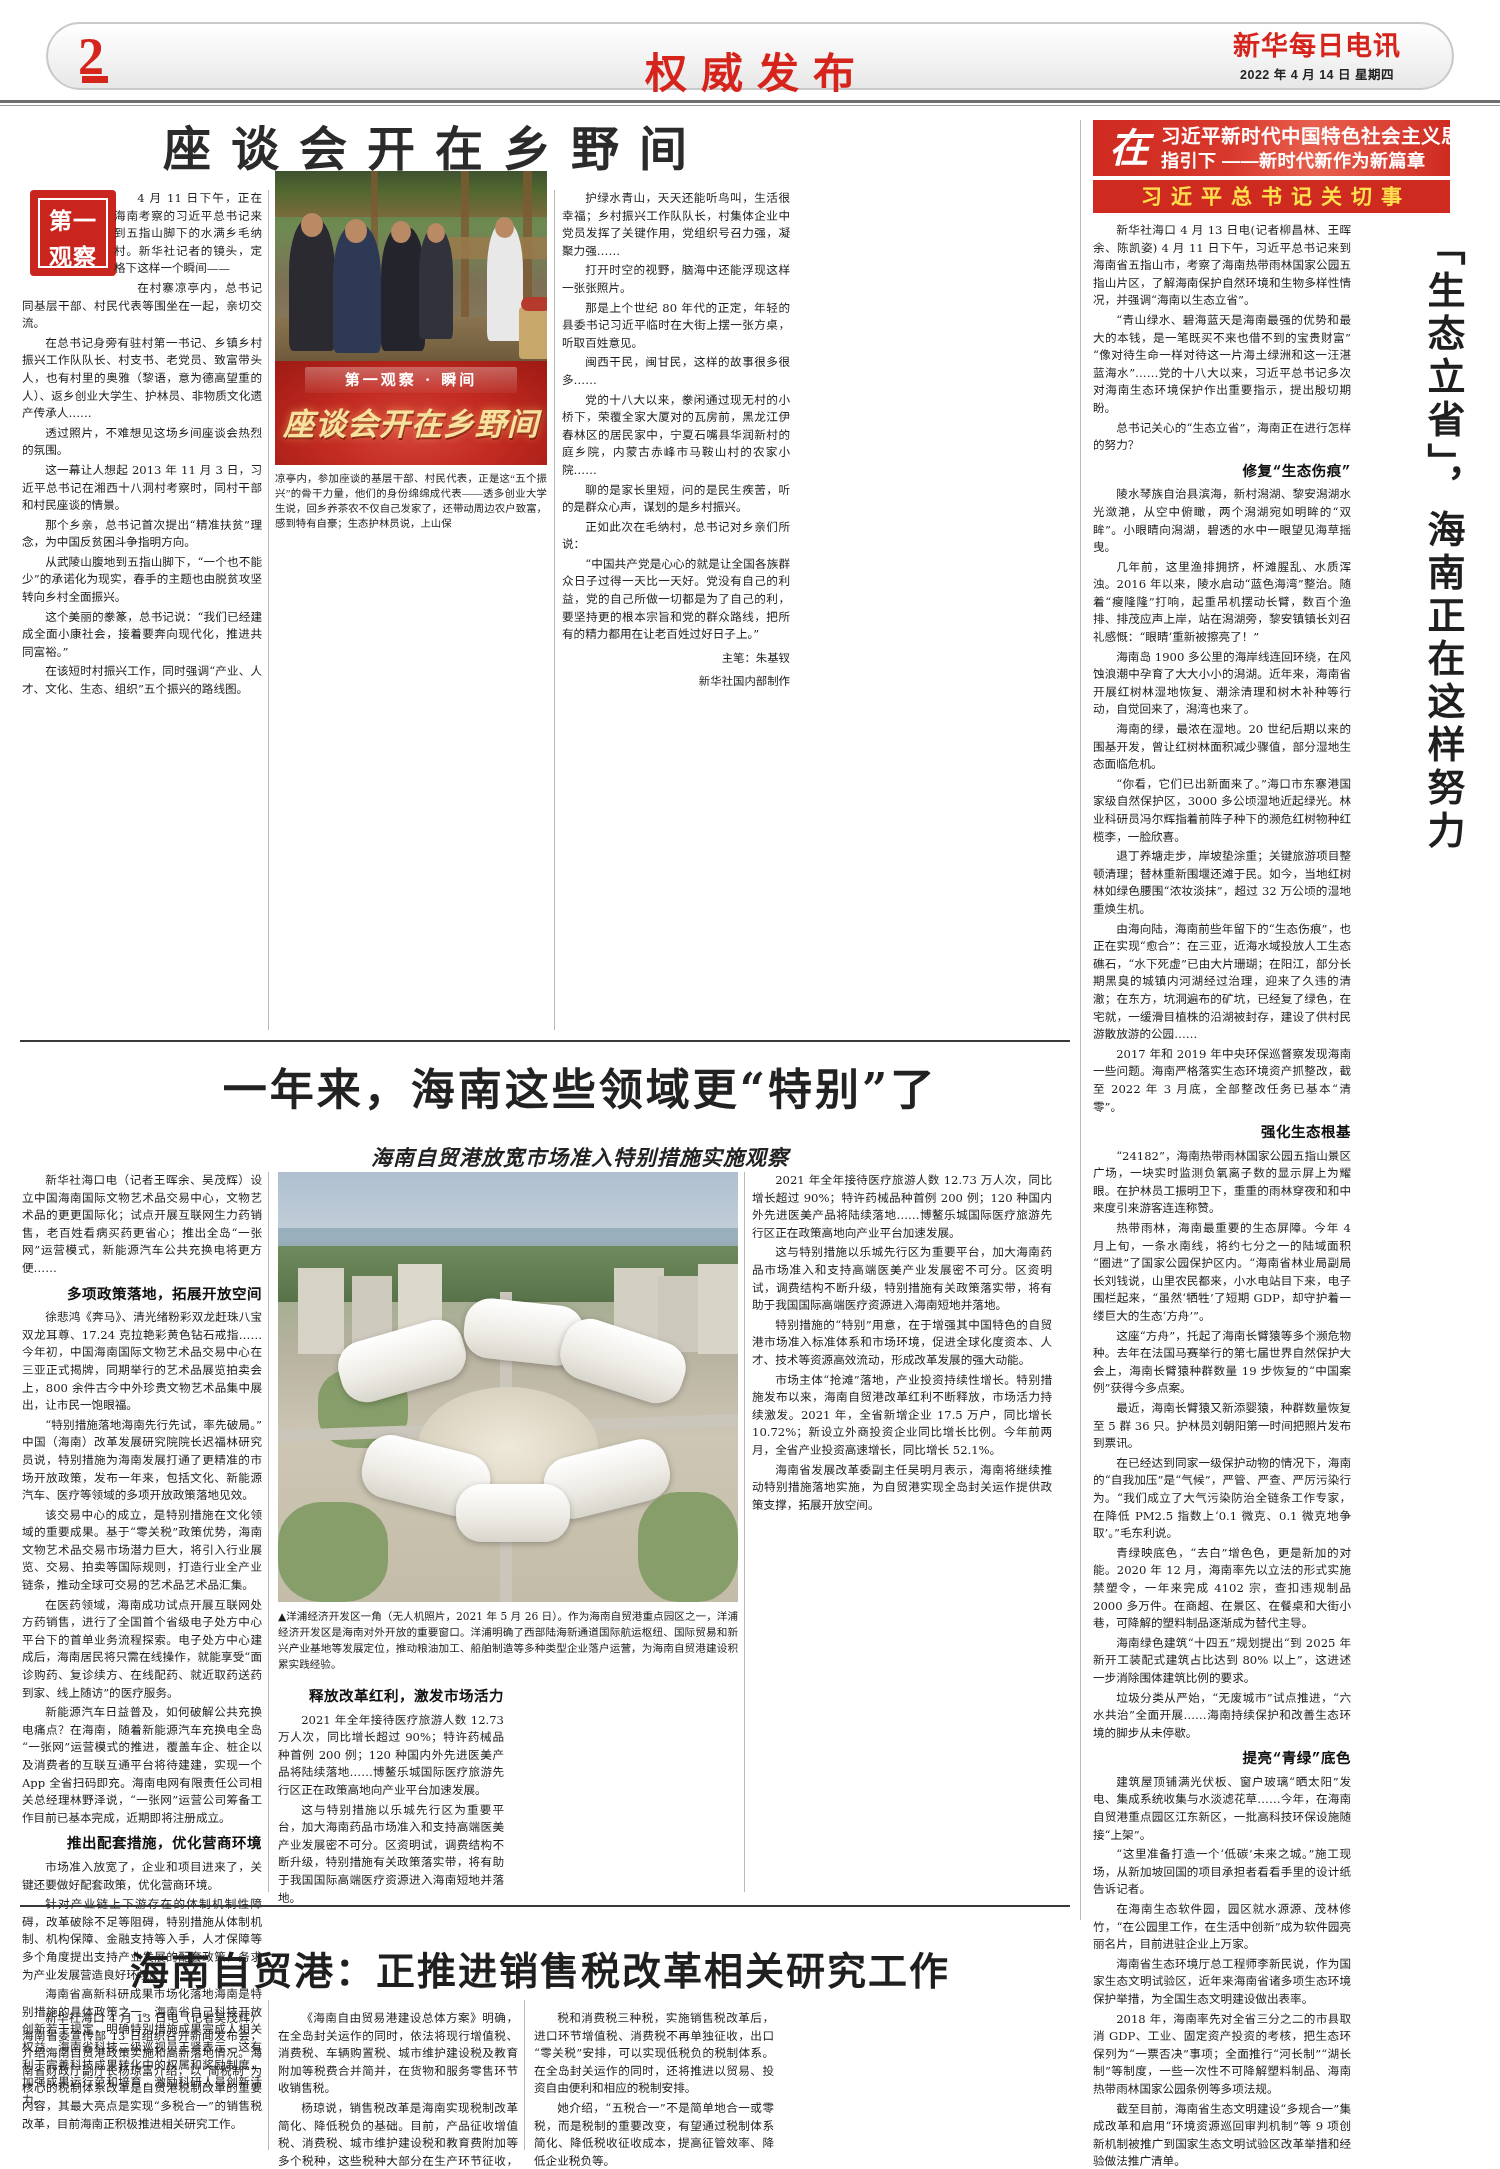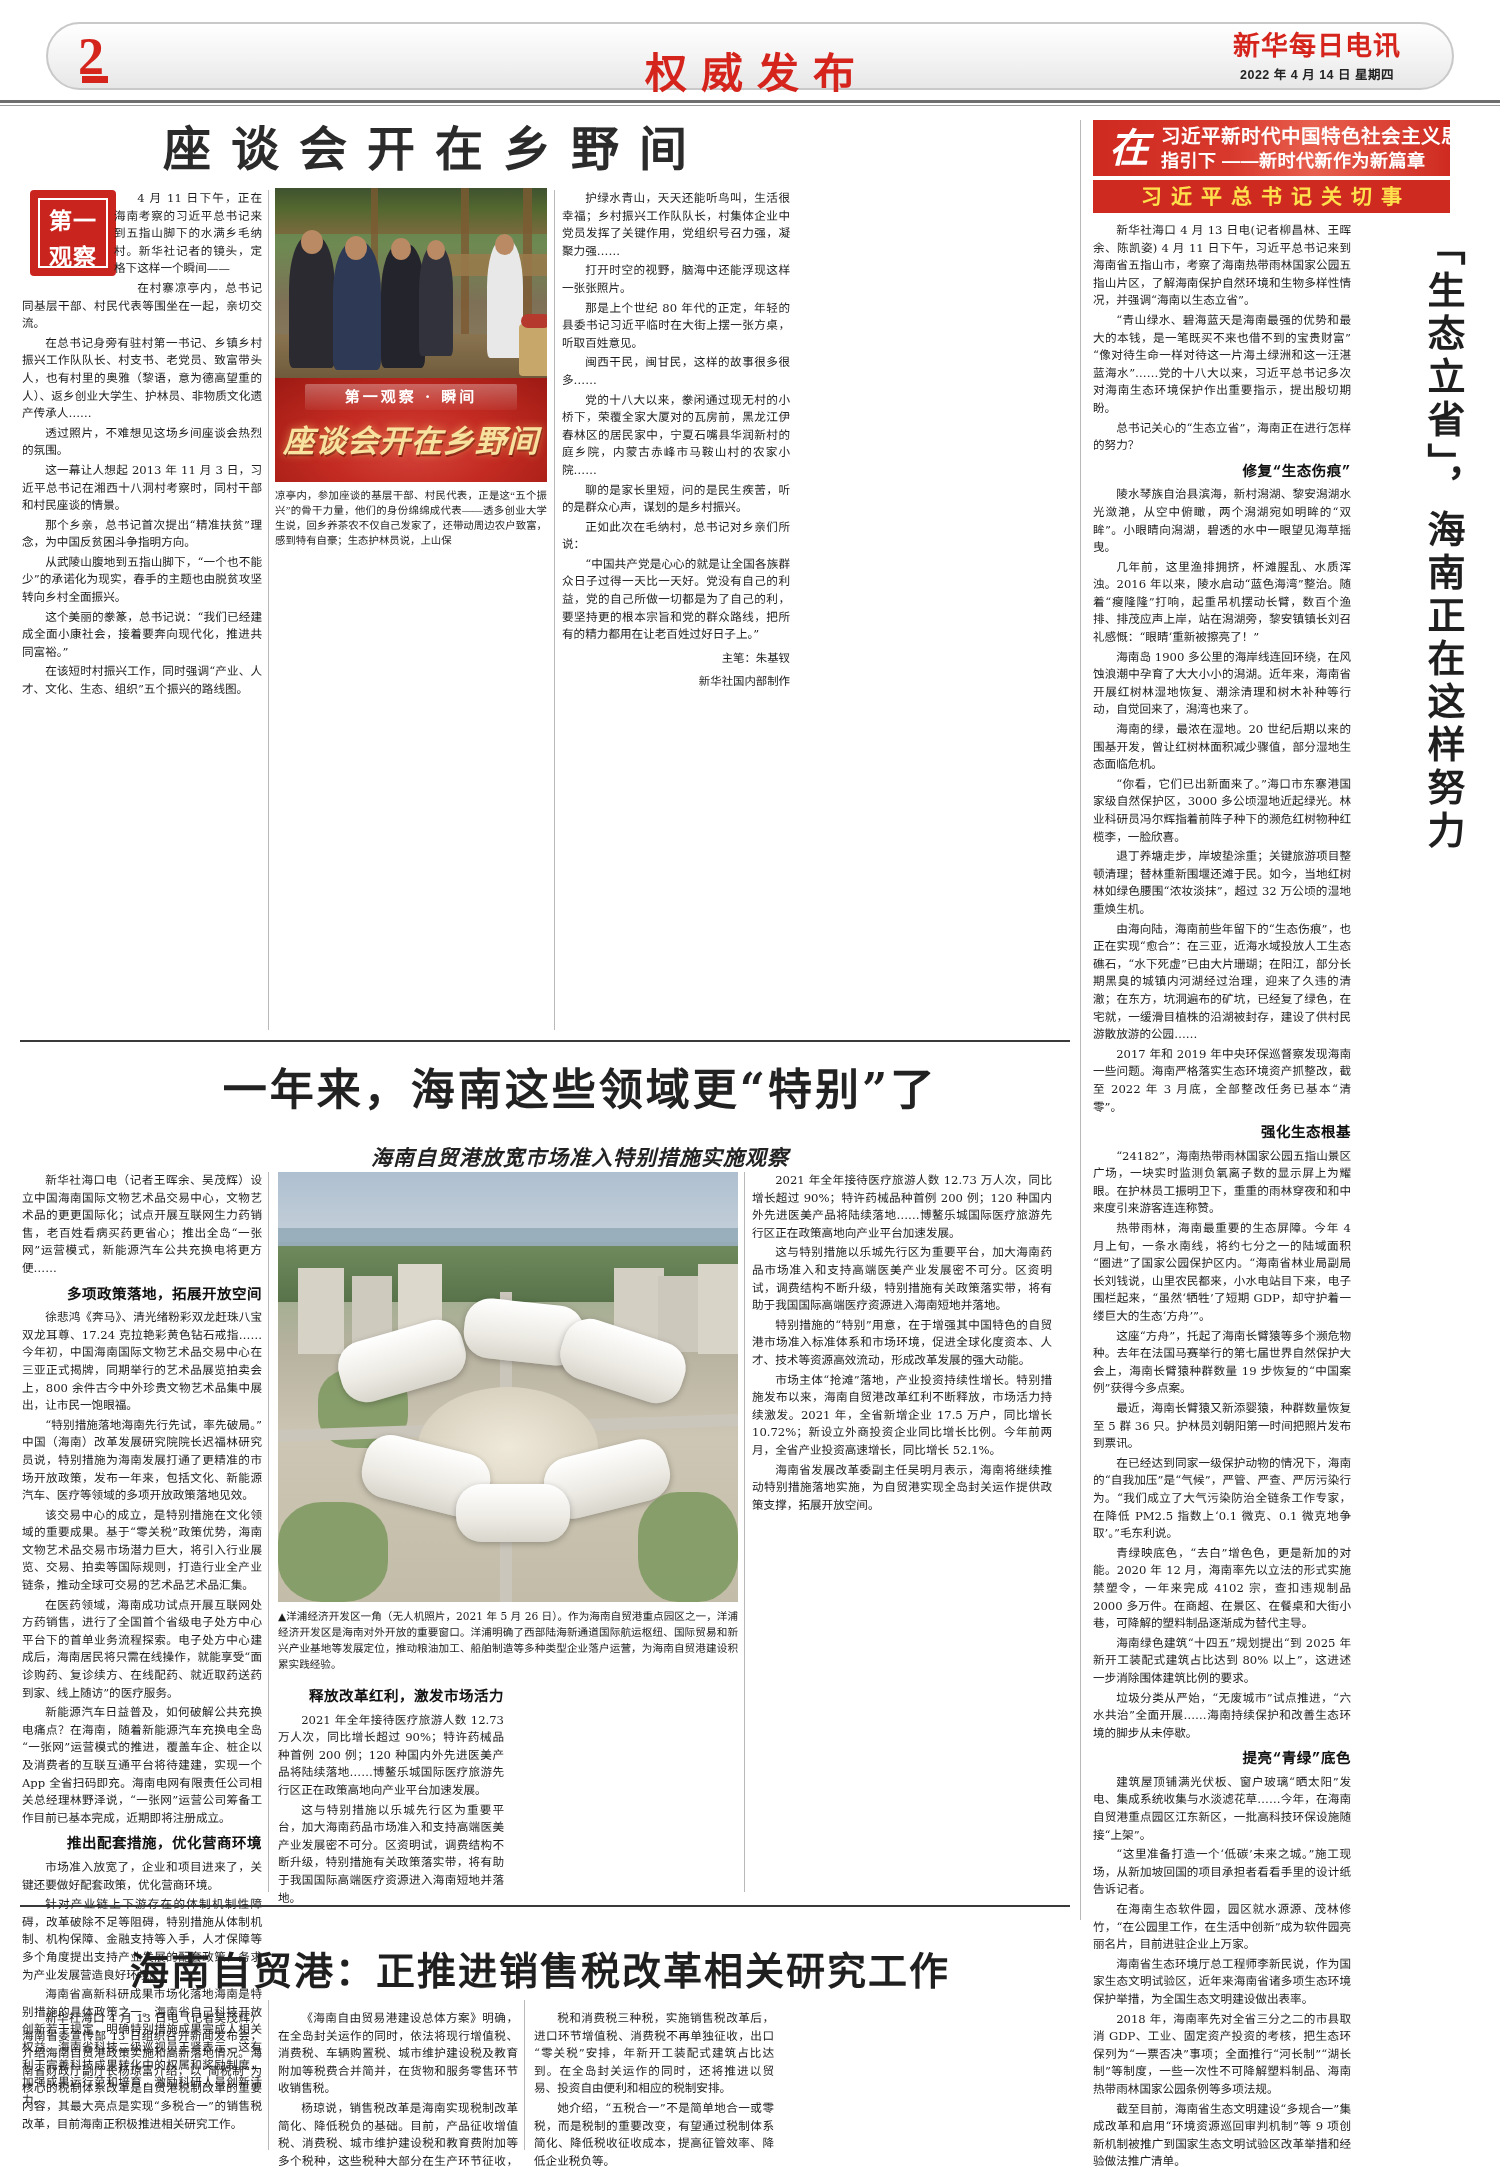--- a/index.html
+++ b/index.html
@@ -72,21 +72,21 @@
   }
 
   .col-text{
     font-size:11.6px;line-height:17.6px;color:#1d1d1d;
     text-align:justify;text-justify:inter-ideograph;
     font-family:"DejaVu Serif","Liberation Serif",serif;
   }
   .col-text p{margin:0 0 2px 0;text-indent:2em;}
 
   
-  .photo-block{position:absolute;left:275px;top:188px;width:304px;}
+  .photo-block{position:absolute;left:275px;top:171px;width:304px;}
   .photo{
     width:272px;height:190px;position:relative;overflow:hidden;
     background:linear-gradient(180deg,#5e7a4a 0%,#6e8a52 30%,#7d7056 60%,#8d7f5f 100%);
     border:0;
   }
   .photo .pavroof{
     position:absolute;left:0;top:0;width:100%;height:46px;
     background:linear-gradient(180deg,#3f5230 0%,#53682f 45%,#7a6a3c 100%);
   }
   .photo .beam{position:absolute;background:#7d5a32;}
@@ -419,21 +419,21 @@
   <div class="bot-headline">海南自贸港：正推进销售税改革相关研究工作</div>
 
   <div class="col-text" style="position:absolute;left:22px;top:2010px;width:240px;">
     <p>新华社海口 4 月 13 日电（记者吴茂辉）海南省委宣传部 13 日组织召开新闻发布会，介绍海南自贸港政策实施和高新落地情况。海南省财政厅副厅长杨琼富介绍，以“简税制”为核心的税制体系改革是自贸港税制改革的重要内容，其最大亮点是实现“多税合一”的销售税改革，目前海南正积极推进相关研究工作。</p>
   </div>
   <div class="col-text" style="position:absolute;left:278px;top:2010px;width:240px;">
     <p>《海南自由贸易港建设总体方案》明确，在全岛封关运作的同时，依法将现行增值税、消费税、车辆购置税、城市维护建设税及教育附加等税费合并简并，在货物和服务零售环节收销售税。</p>
     <p>杨琼说，销售税改革是海南实现税制改革简化、降低税负的基础。目前，产品征收增值税、消费税、城市维护建设税和教育费附加等多个税种，这些税种大部分在生产环节征收，叠加了多个征收环节和纳税主体，既复杂又繁琐。</p>
   </div>
   <div class="col-text" style="position:absolute;left:534px;top:2010px;width:240px;">
-    <p>税和消费税三种税，实施销售税改革后，进口环节增值税、消费税不再单独征收，出口“零关税”安排，年新开工装配式建筑占比达到。在全岛封关运作的同时，还将推进以贸易、投资自由便利和相应的税制安排。</p>
+    <p>税和消费税三种税，实施销售税改革后，进口环节增值税、消费税不再单独征收，出口“零关税”安排，可以实现低税负的税制体系。在全岛封关运作的同时，还将推进以贸易、投资自由便利和相应的税制安排。</p>
     <p>她介绍，“五税合一”不是简单地合一或零税，而是税制的重要改变，有望通过税制体系简化、降低税收征收成本，提高征管效率、降低企业税负等。</p>
   </div>
 
   <div class="vrule" style="left:268px;top:2000px;height:150px;"></div>
   <div class="vrule" style="left:524px;top:2000px;height:150px;"></div>
   <div class="vrule" style="left:268px;top:1172px;height:720px;"></div>
   <div class="vrule" style="left:744px;top:1172px;height:720px;"></div>
 
 </div>
 

